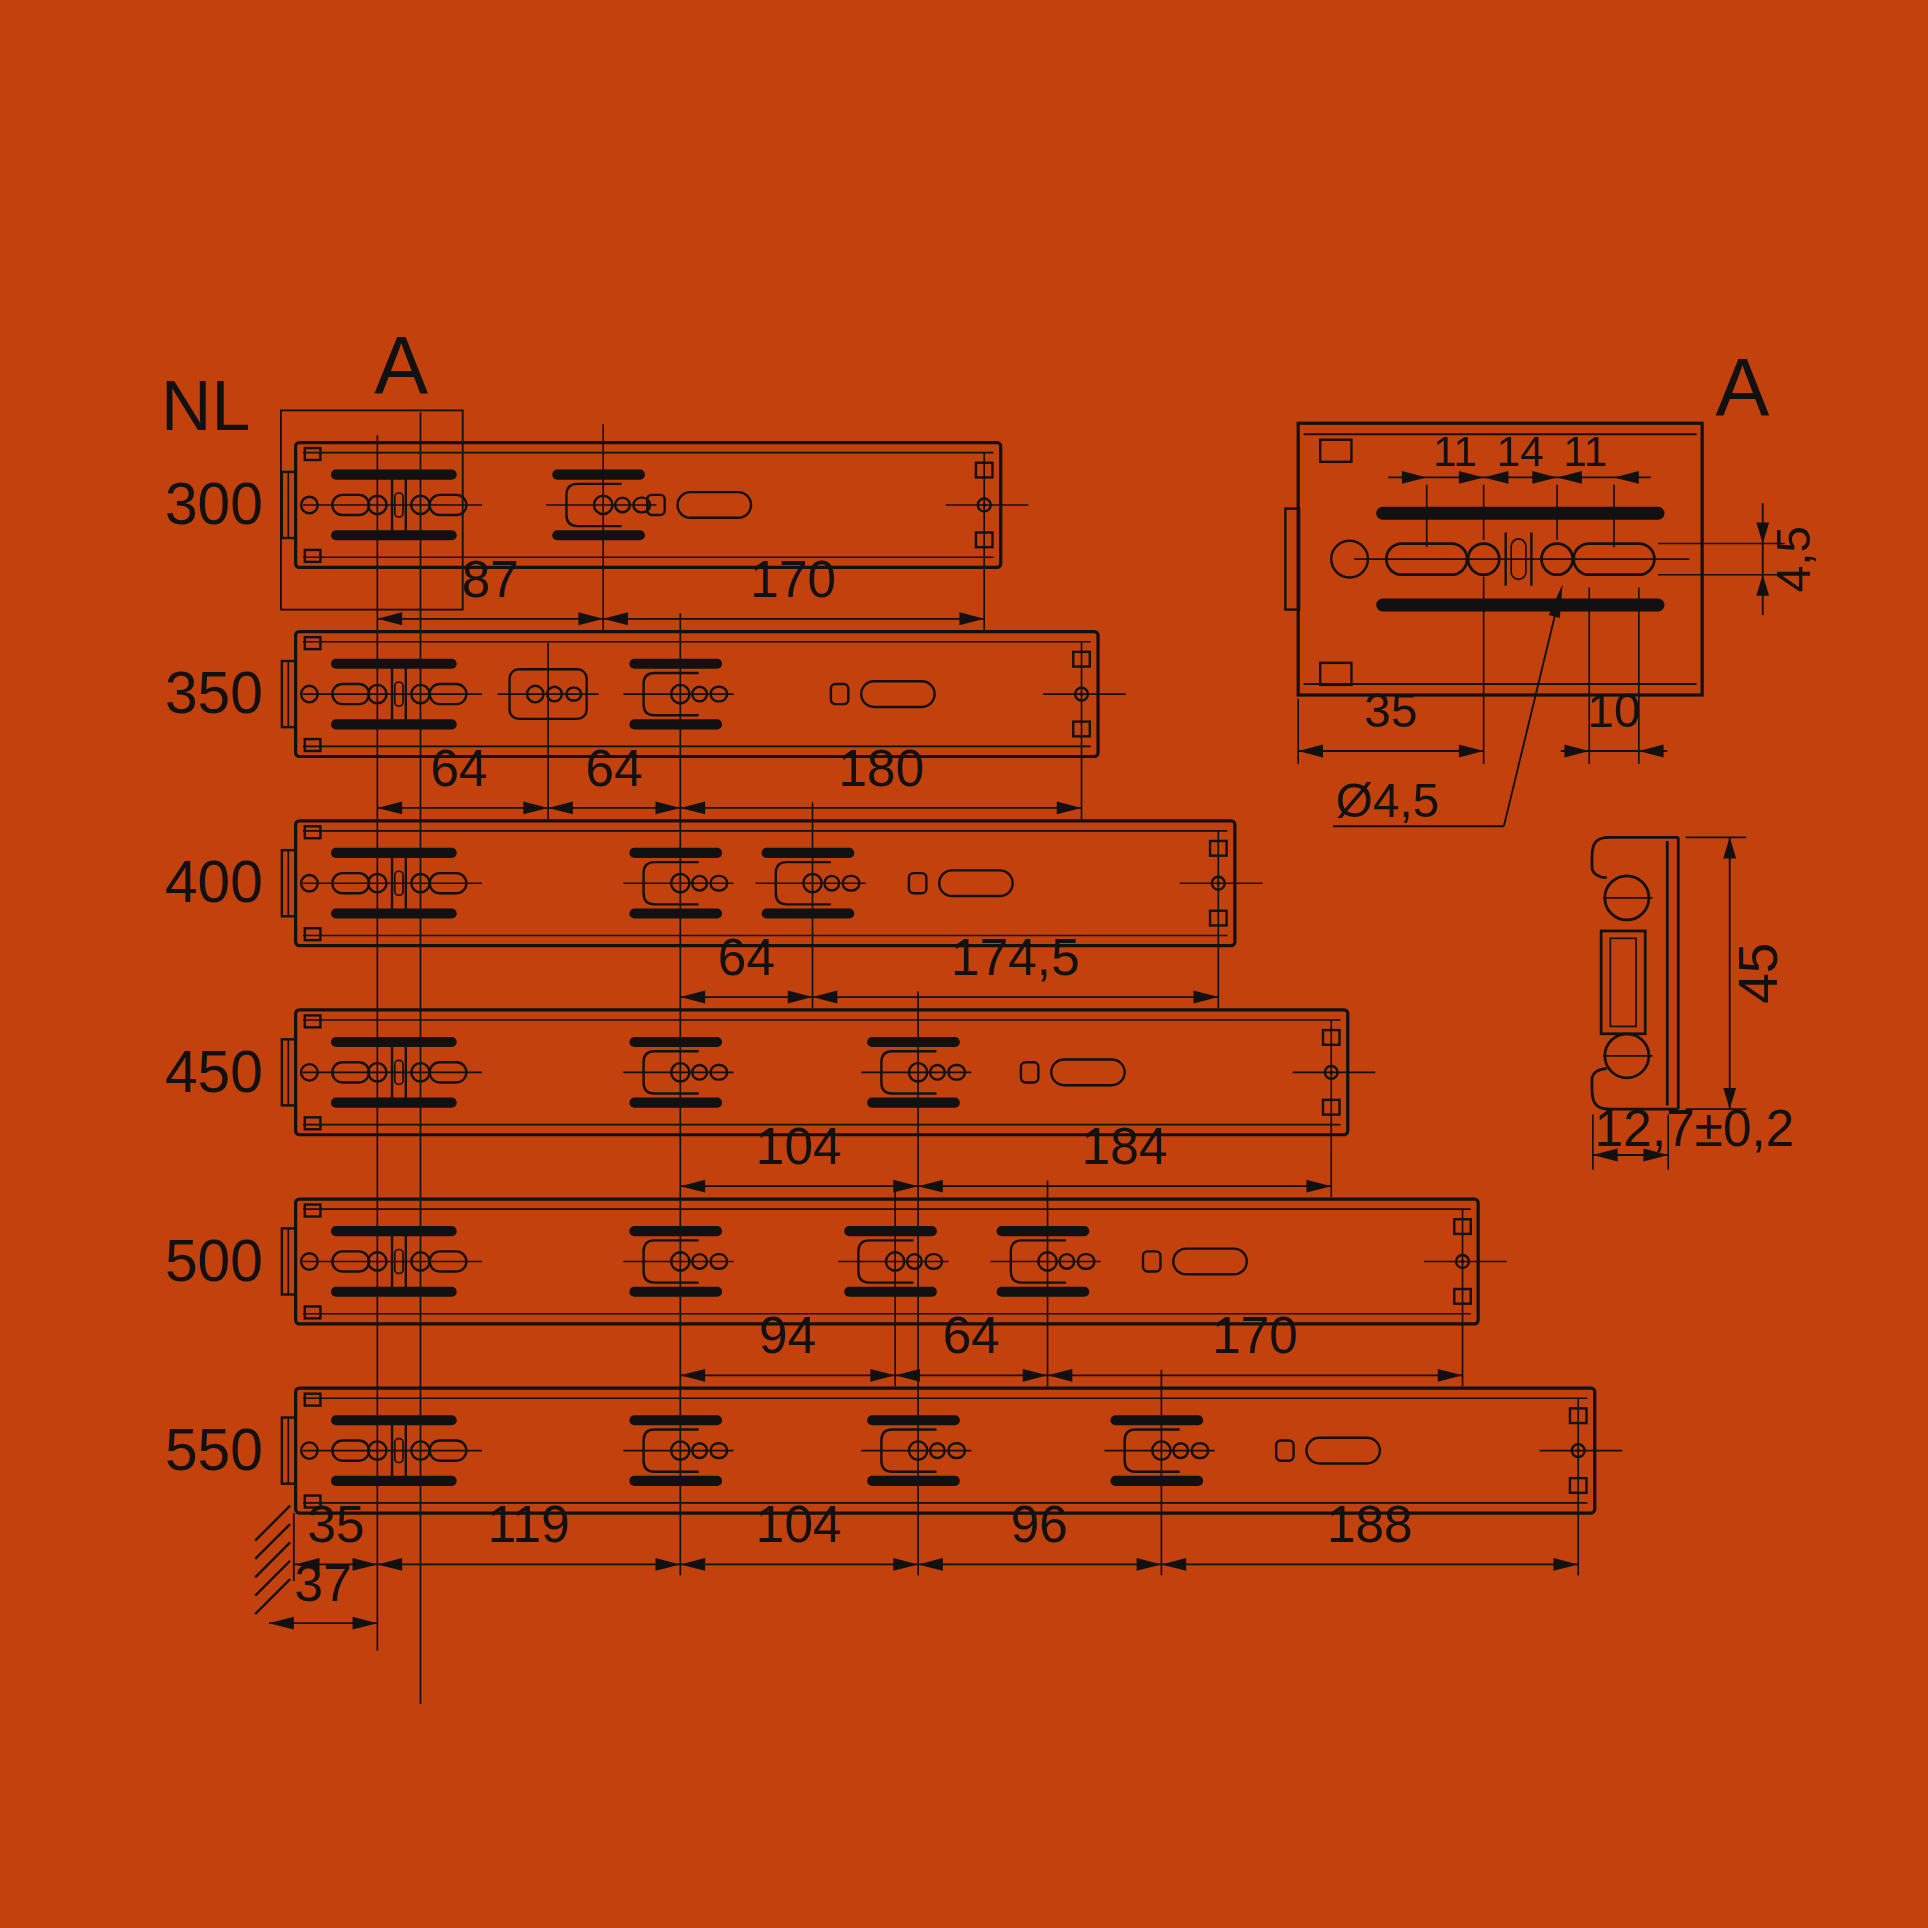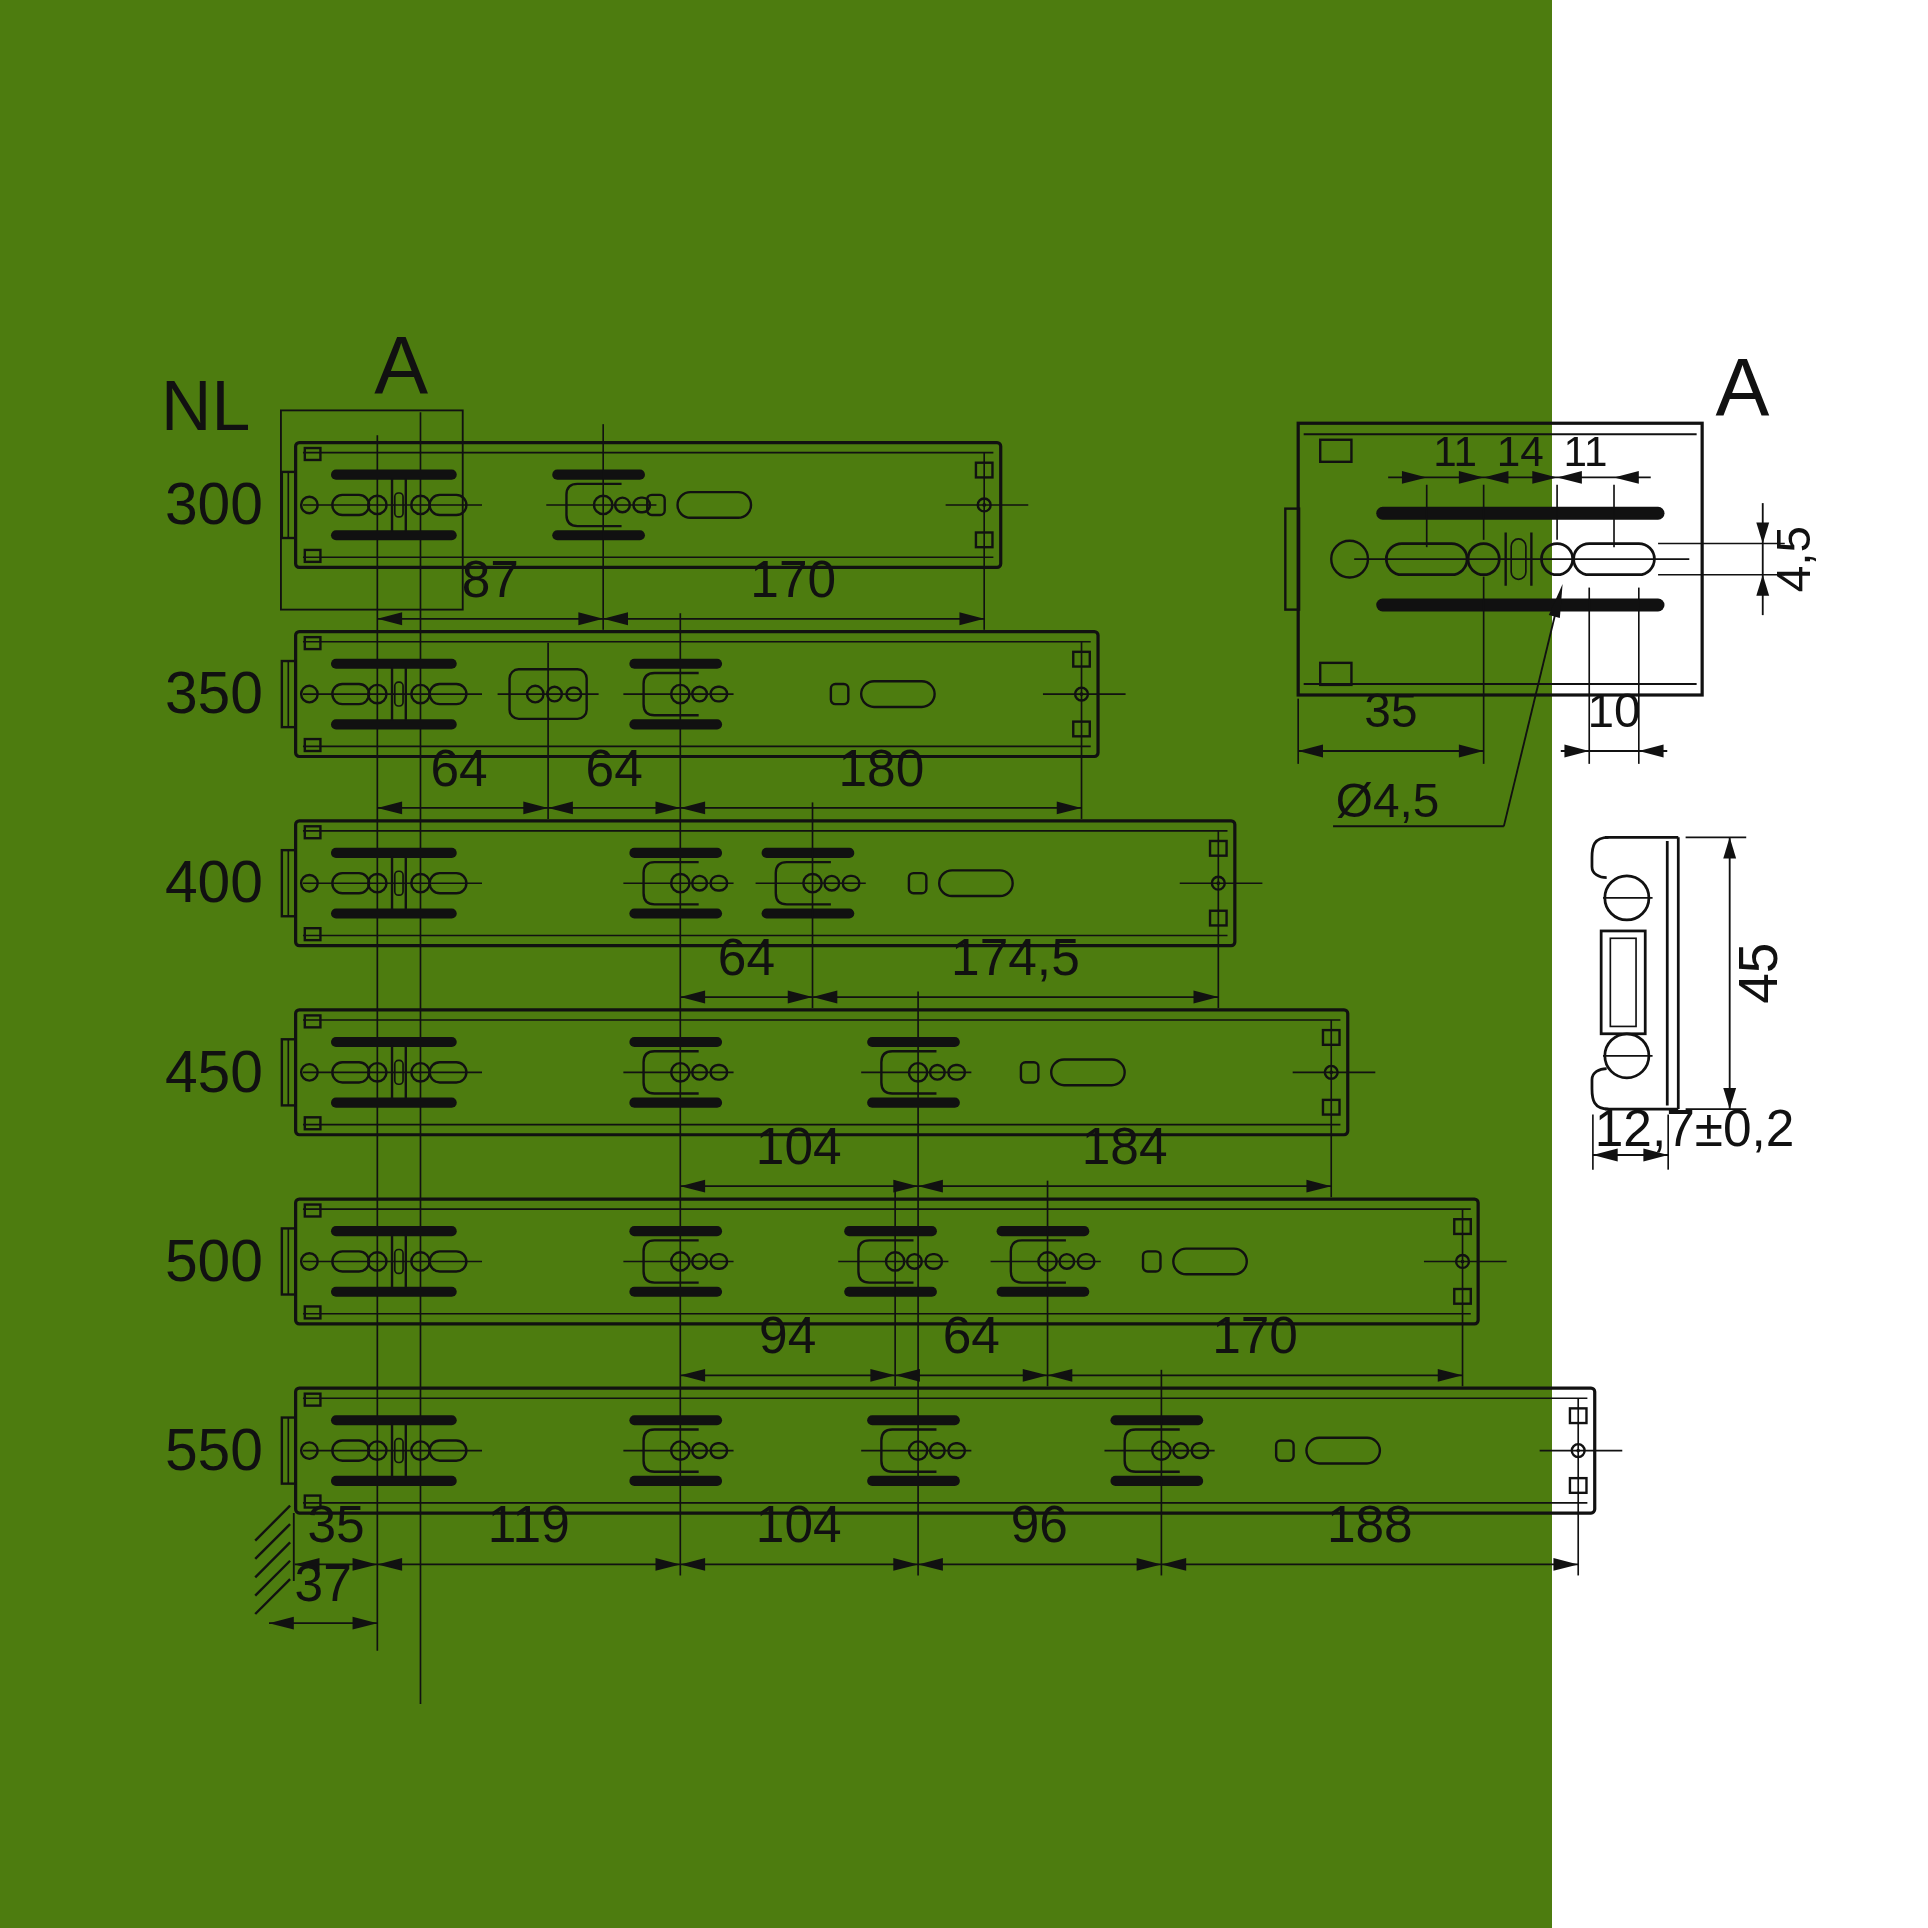--- a/index.html
+++ b/index.html
@@ -1,16 +1,16 @@
 <!DOCTYPE html>
 <html style="font-size:14.7px"><head>
 <meta charset="utf-8">
 <style>
   html,body{margin:0;padding:0;background:#ffffff;}
-  .stage{width:1552px;height:1928px;background:#4d7c0f;position:relative;font-family:"Liberation Sans",sans-serif;}
+  .stage{width:1928px;height:1928px;background:#c2410c;position:relative;font-family:"Liberation Sans",sans-serif;}
   svg{display:block;}
   svg text{font-family:"Liberation Sans","DejaVu Sans",sans-serif;fill:#111;}
   .dim-text{font-size:56px;}
   .dim-text-sm{font-size:46px;}
   .dim-text-md{font-size:52px;}
   .row-label{font-size:64px;}
   .nl-label{font-size:76px;}
   .marker{font-size:88px;}
   .profile-dim{font-size:60px;}
   .ln{stroke:#111;stroke-width:2;fill:none;}

